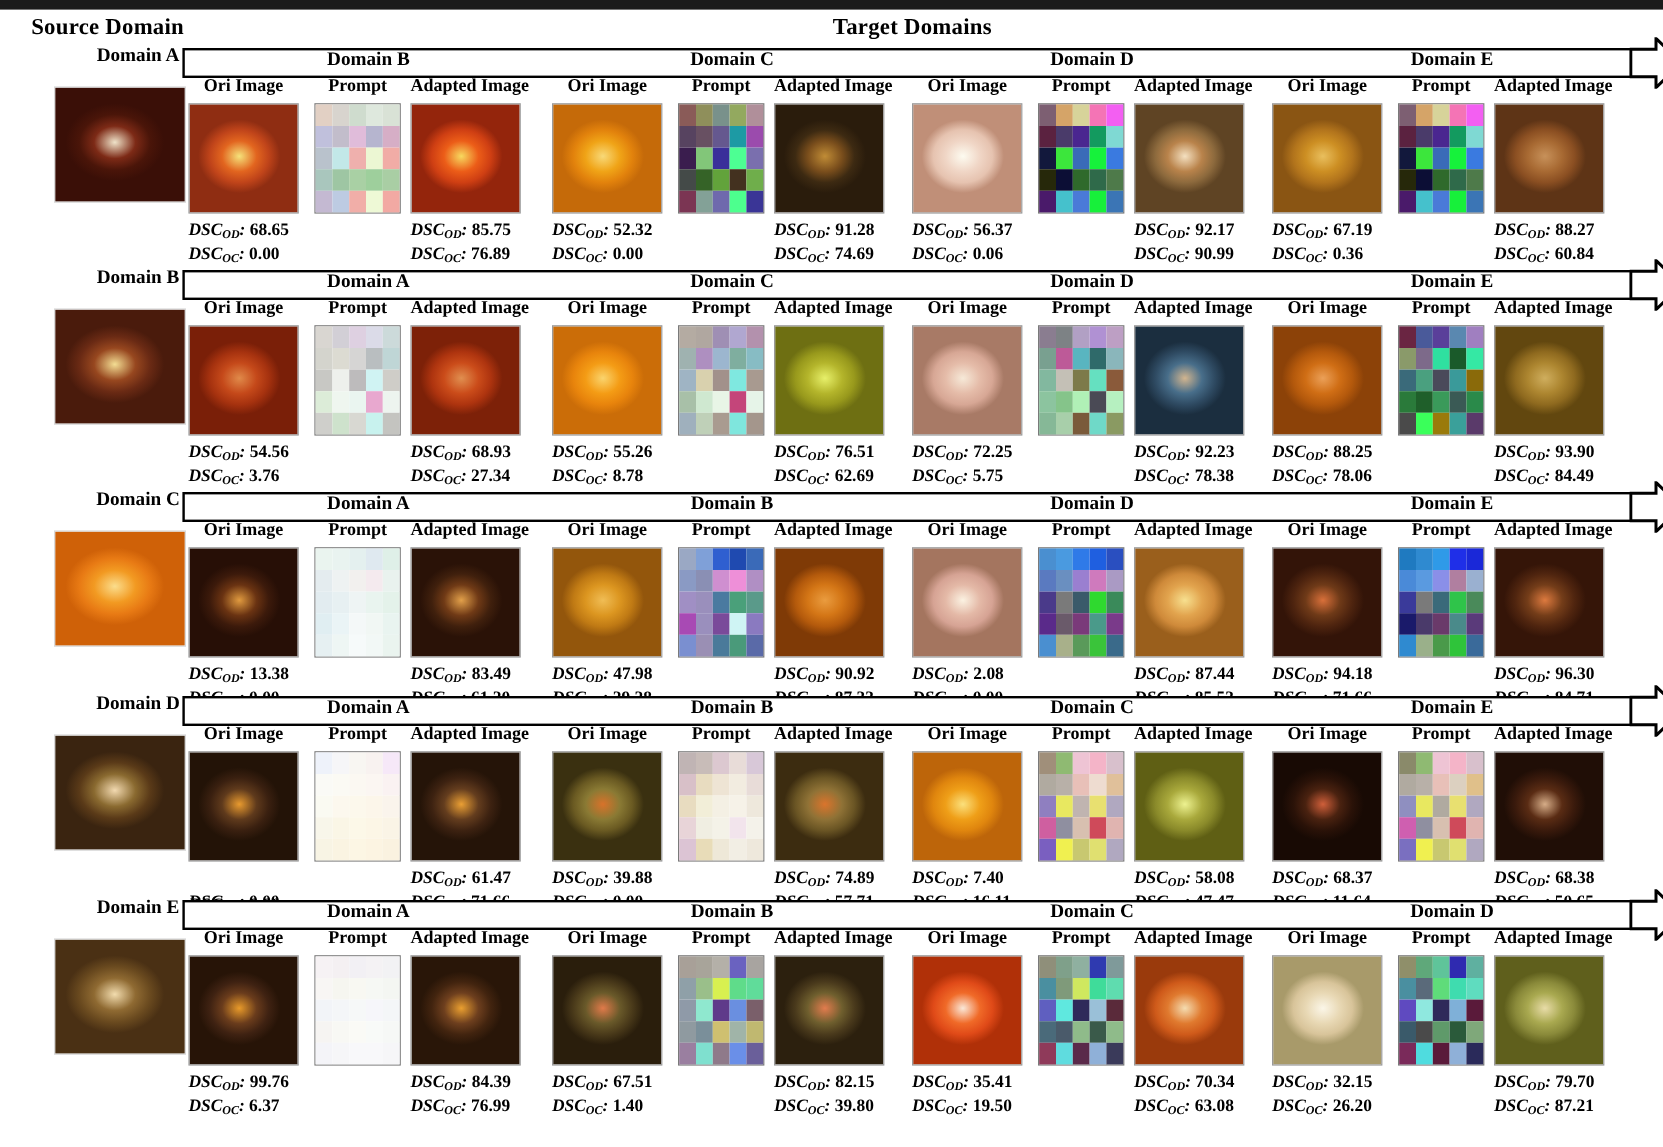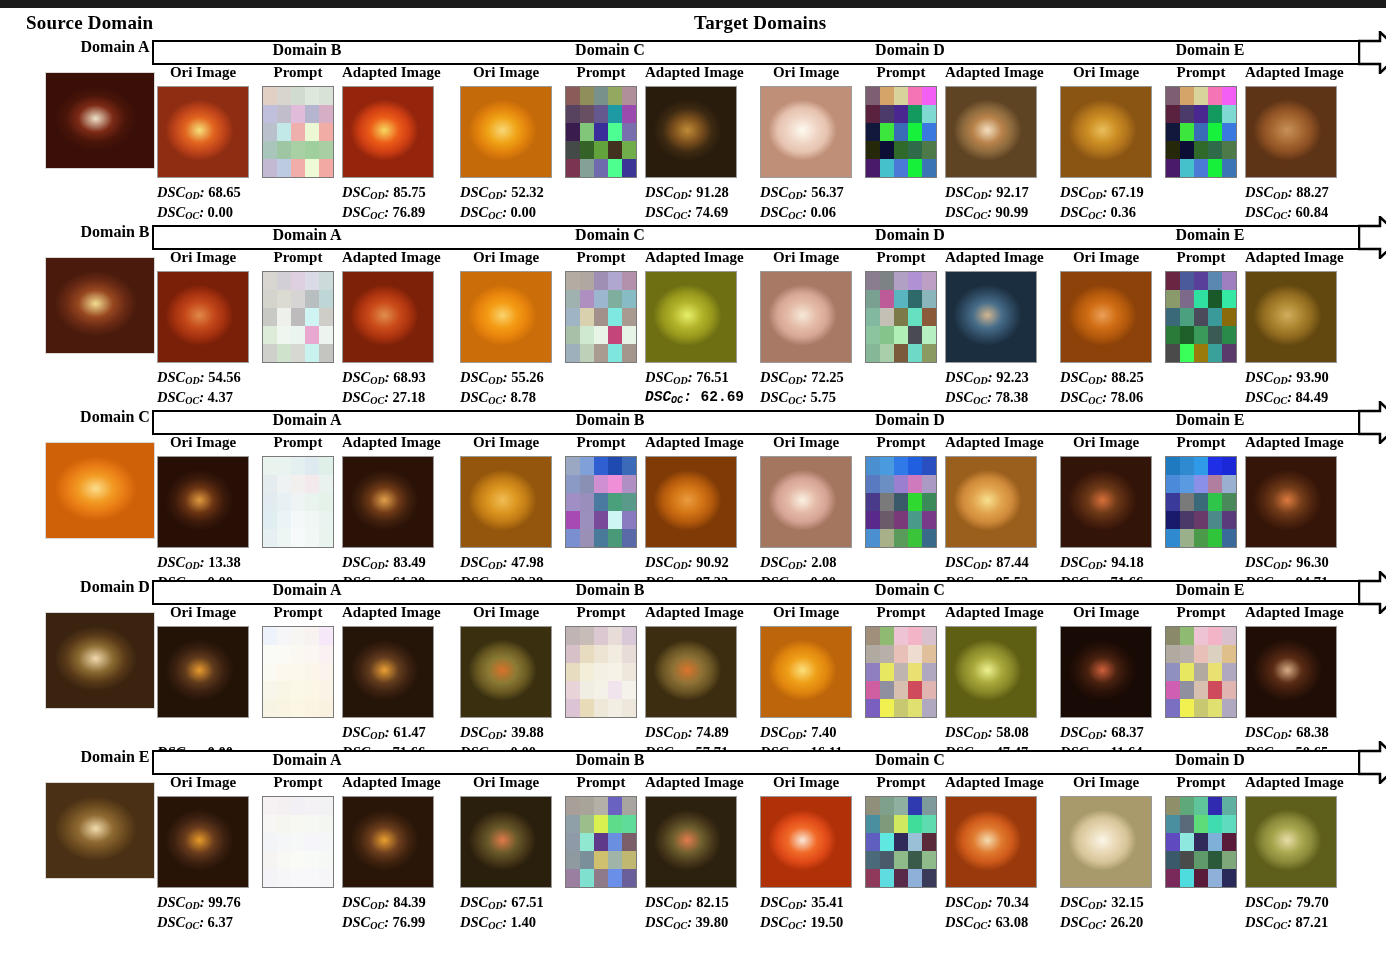--- a/index.html
+++ b/index.html
@@ -246,23 +246,23 @@
           <i style="background:#e8a8cf"></i>
           <i style="background:#edf4ef"></i>
           <i style="background:#cfcfcb"></i>
           <i style="background:#cee2cc"></i>
           <i style="background:#d8d8d2"></i>
           <i style="background:#c8f2ee"></i>
           <i style="background:#c4c4c0"></i>
         </div>
         <div class="panel ph" style="left:342px;top:48px;width:92px;height:92px;background:radial-gradient(ellipse 38% 34% at 46% 48%, #e08f50 0%, #cb4c1a 42%, #ae340f 72%, #7d2108 100%);"></div>
         <div class="dsc" style="left:157px;top:146px;"><span class="lbl">DSC<span class="sub">OD</span></span>: <span class="val">54.56</span></div>
-        <div class="dsc" style="left:157px;top:166px;"><span class="lbl">DSC<span class="sub">OC</span></span>: <span class="val">4.37</span></div>
+        <div class="dsc" style="left:157px;top:166px;"><span class="lbl">DSC<span class="sub">OC</span></span>: <span class="val">3.76</span></div>
         <div class="dsc" style="left:342px;top:146px;"><span class="lbl">DSC<span class="sub">OD</span></span>: <span class="val">68.93</span></div>
-        <div class="dsc" style="left:342px;top:166px;"><span class="lbl">DSC<span class="sub">OC</span></span>: <span class="val">27.18</span></div>
+        <div class="dsc" style="left:342px;top:166px;"><span class="lbl">DSC<span class="sub">OC</span></span>: <span class="val">27.34</span></div>
         <div class="tgtlabel" style="left:460px;width:300px;">Domain C</div>
         <div class="colhdr" style="left:460px;top:26px;width:92px;">Ori Image</div>
         <div class="colhdr" style="left:565px;top:26px;width:72px;">Prompt</div>
         <div class="colhdr" style="left:645px;top:26px;width:92px;">Adapted Image</div>
         <div class="panel ph" style="left:460px;top:48px;width:92px;height:92px;background:radial-gradient(ellipse 38% 34% at 46% 48%, #fad46d 0%, #f49c15 42%, #e8840c 72%, #cb6d08 100%);"></div>
         <div class="prompt" style="left:565px;top:48px;width:72px;height:92px;">
           <i style="background:#b4aba2"></i>
           <i style="background:#b0a7a0"></i>
           <i style="background:#9f8fb4"></i>
           <i style="background:#b0a7d0"></i>
@@ -285,21 +285,21 @@
           <i style="background:#9fb0bd"></i>
           <i style="background:#bfd0b8"></i>
           <i style="background:#a99b90"></i>
           <i style="background:#7fe6dd"></i>
           <i style="background:#a4968c"></i>
         </div>
         <div class="panel ph" style="left:645px;top:48px;width:92px;height:92px;background:radial-gradient(ellipse 38% 34% at 46% 48%, #e7f06a 0%, #b4b52b 42%, #98991c 72%, #6e6f12 100%);"></div>
         <div class="dsc" style="left:460px;top:146px;"><span class="lbl">DSC<span class="sub">OD</span></span>: <span class="val">55.26</span></div>
         <div class="dsc" style="left:460px;top:166px;"><span class="lbl">DSC<span class="sub">OC</span></span>: <span class="val">8.78</span></div>
         <div class="dsc" style="left:645px;top:146px;"><span class="lbl">DSC<span class="sub">OD</span></span>: <span class="val">76.51</span></div>
-        <div class="dsc" style="left:645px;top:166px;font-family:Liberation Mono, monospace;"><span class="lbl">DSC<span class="sub">OC</span></span>: <span class="val">62.69</span></div>
+        <div class="dsc" style="left:645px;top:166px;"><span class="lbl">DSC<span class="sub">OC</span></span>: <span class="val">62.69</span></div>
         <div class="tgtlabel" style="left:760px;width:300px;">Domain D</div>
         <div class="colhdr" style="left:760px;top:26px;width:92px;">Ori Image</div>
         <div class="colhdr" style="left:865px;top:26px;width:72px;">Prompt</div>
         <div class="colhdr" style="left:945px;top:26px;width:92px;">Adapted Image</div>
         <div class="panel ph" style="left:760px;top:48px;width:92px;height:92px;background:radial-gradient(ellipse 38% 34% at 46% 48%, #f6e9d8 0%, #e5bca9 42%, #d7a795 72%, #a87a66 100%);"></div>
         <div class="prompt" style="left:865px;top:48px;width:72px;height:92px;">
           <i style="background:#8a7d90"></i>
           <i style="background:#7d8285"></i>
           <i style="background:#b1a0c4"></i>
           <i style="background:#b091d3"></i>

